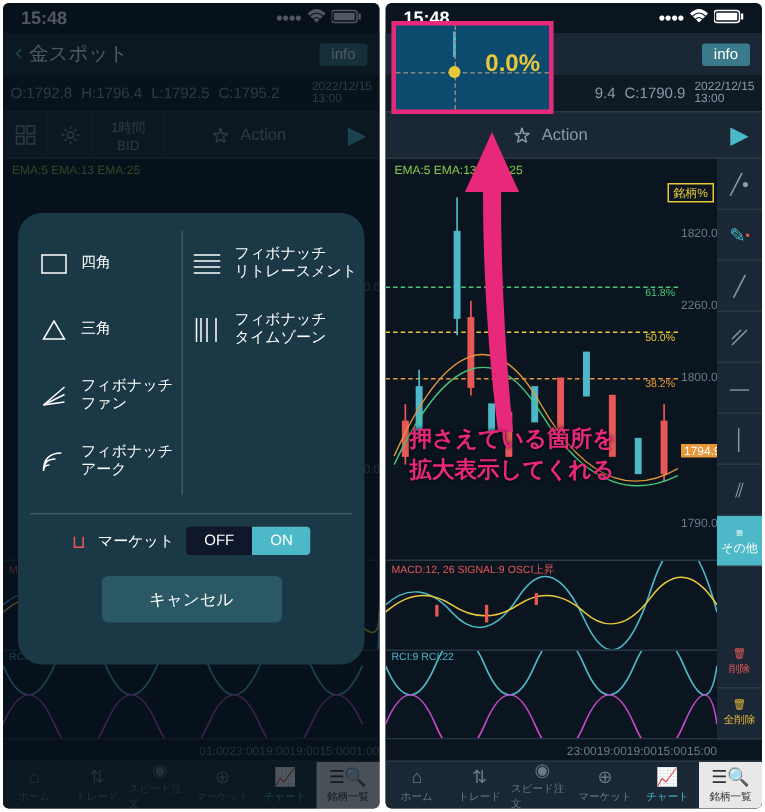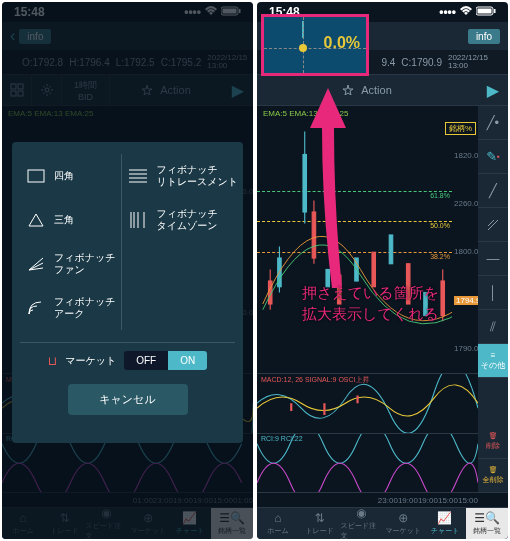--- a/index.html
+++ b/index.html
@@ -4,21 +4,21 @@
 <style>
 *{margin:0;padding:0;box-sizing:border-box;font-family:-apple-system,sans-serif}
 body{background:#fff;width:510px;height:541px;display:flex;gap:4px;padding:2px}
 .phone{flex:1;background:#0a1520;position:relative;overflow:hidden;border-radius:4px}
 .statusbar{height:20px;display:flex;justify-content:space-between;align-items:center;padding:0 12px;color:#fff;font-size:12px;font-weight:600}
 .sb-right{display:flex;gap:3px;align-items:center}
 .header{height:28px;display:flex;align-items:center;padding:0 8px;background:#1a2835}
 .hdr-back{color:#4db8c8;font-size:16px;margin-right:4px}
 .hdr-title{color:#fff;font-size:13px;flex:1}
 .hdr-info{background:#3a7a8a;color:#fff;font-size:10px;padding:2px 8px;border-radius:2px}
-.ohlc{height:24px;display:flex;align-items:center;padding:0 20px;gap:6px;color:#8a9aa8;font-size:10px;background:#0f1a25}
+.ohlc{height:24px;display:flex;align-items:center;padding:0 5px;gap:6px;color:#8a9aa8;font-size:10px;background:#0f1a25}
 .ohlc-date{margin-left:auto;font-size:8px;line-height:1}
 .toolbar{height:32px;display:flex;align-items:center;background:#1a2835;border-top:1px solid #2a3845;border-bottom:1px solid #2a3845}
 .tb-btn{flex:0 0 30px;height:100%;display:flex;align-items:center;justify-content:center;color:#8a9aa8;border-right:1px solid #2a3845}
 .tb-time{flex:0 0 48px;display:flex;flex-direction:column;align-items:center;font-size:9px;color:#8a9aa8;border-right:1px solid #2a3845;height:100%;justify-content:center}
 .tb-action{flex:1;display:flex;align-items:center;justify-content:center;color:#8a9aa8;font-size:11px;gap:8px}
 .tb-play{flex:0 0 30px;display:flex;align-items:center;justify-content:center;color:#4db8c8}
 .ema{height:14px;padding:0 6px;color:#8ac848;font-size:8px;background:#0a1520;display:flex;align-items:center}
 .chart-area{position:absolute;top:118px;bottom:46px;left:0;right:0;background:#0a1520}
 .chart-main{position:absolute;top:0;bottom:120px;left:0;right:26px;overflow:hidden}
 .yaxis{position:absolute;right:0;top:11px;bottom:120px;width:26px;color:#6a7a88;font-size:8px;display:flex;flex-direction:column;justify-content:space-around;align-items:flex-start;padding-left:2px}
@@ -28,21 +28,21 @@
 .osc{position:absolute;bottom:0;left:0;right:0;height:120px;border-top:1px solid #2a3845}
 .osc-half{height:50%;position:relative;overflow:hidden;border-bottom:1px solid #2a3845}
 .osc-lbl{position:absolute;top:1px;left:4px;font-size:7px;z-index:2}
 .xaxis{position:absolute;bottom:32px;left:0;right:0;height:14px;display:flex;justify-content:flex-end;color:#6a7a88;font-size:8px;align-items:center;background:#0a1520}
 .tabbar{position:absolute;bottom:0;left:0;right:0;height:32px;background:#1a2835;display:flex;border-top:1px solid #2a3845}
 .tab{flex:1;display:flex;flex-direction:column;align-items:center;justify-content:center;color:#6a7a88;font-size:7px;gap:1px}
 .tab.active{color:#4db8c8}
 .tab.list{background:#e8e8e8;color:#333;flex:0 0 42px}
 .tab-icon{font-size:12px}
 .overlay{position:absolute;top:0;left:0;right:0;bottom:0;background:rgba(5,15,25,0.7);z-index:5}
-.modal{position:absolute;top:140px;left:10px;right:10px;background:#1a3845;border-radius:4px;padding:12px 8px;z-index:10}
+.modal{position:absolute;top:140px;left:10px;right:10px;background:#1a3845;border-radius:16px;padding:12px 8px;z-index:10}
 .modal-grid{display:grid;grid-template-columns:1fr 1fr;gap:0}
 .modal-item{display:flex;align-items:center;gap:8px;padding:10px 6px;color:#fff;font-size:10px}
 .modal-grid .modal-item:nth-child(odd){border-right:1px solid #3a5865}
 .mi-icon{width:20px;height:20px;display:flex;align-items:center;justify-content:center;flex-shrink:0}
 .mi-text{line-height:1.2}
 .magnet-row{display:flex;align-items:center;justify-content:center;gap:8px;margin-top:12px;padding-top:8px;border-top:1px solid #3a5865}
 .magnet-lbl{color:#fff;font-size:10px}
 .toggle{display:flex;border-radius:3px;overflow:hidden}
 .tg-opt{padding:4px 12px;font-size:10px;color:#fff}
 .tg-off{background:#0f172a}
@@ -55,21 +55,21 @@
 .sb-btn.y{color:#e8b838;font-size:7px;flex-direction:column;gap:1px}
 .sb-spacer{flex:1}
 .magnify{position:absolute;top:12px;left:4px;width:108px;height:62px;border:3px solid #e8287a;background:#0c4a6e;z-index:15}
 .mag-inner{position:relative;width:100%;height:100%}
 .mag-cross-v{position:absolute;left:38%;top:0;bottom:0;border-left:1px dashed #888}
 .mag-cross-h{position:absolute;top:55%;left:0;right:0;border-top:1px dashed #888}
 .mag-dot{position:absolute;left:38%;top:55%;width:8px;height:8px;background:#e8c838;border-radius:50%;transform:translate(-50%,-50%)}
 .mag-pct{position:absolute;right:6px;top:30%;color:#e8c838;font-size:16px;font-weight:700}
 .mag-wick{position:absolute;left:38%;top:8%;width:2px;height:30%;background:#4db8c8;transform:translateX(-50%)}
 .arrow{position:absolute;top:86px;left:45px;z-index:14}
-.annotation{position:absolute;top:280px;left:16px;right:40px;z-index:14;color:#e8287a;font-size:15px;font-weight:400;text-align:center;line-height:1.4;text-shadow:0 0 3px #000}
+.annotation{position:absolute;top:280px;left:16px;right:40px;z-index:14;color:#e8287a;font-size:15px;font-weight:700;text-align:left;line-height:1.4;text-shadow:0 0 3px #000}
 .phone.right .chart-area{right:30px}
 .price-box{position:absolute;top:2px;right:2px;border:1px solid #e8c838;color:#e8c838;font-size:8px;padding:0 3px}
 .magnet-icon{color:#e85858;font-size:12px}
 </style>
 </head>
 <body>
 
 <div class="phone">
   <div class="statusbar">
     <span>15:48</span>
@@ -84,20 +84,21 @@
         <svg width="20" height="10" viewBox="0 0 20 10">
             <rect x="0" y="1" width="17" height="8" rx="2" fill="none" stroke="#fff"></rect>
             <rect x="18" y="3" width="1.5" height="4" fill="#fff"></rect>
             <rect x="1.5" y="2.5" width="14" height="5" fill="#fff"></rect>
           </svg>
       </span>
     </span>
   </div>
   <div class="header">
     <span class="hdr-back">‹</span>
+    <span class="hdr-title">金スポット</span>
     <span class="hdr-info">info</span>
   </div>
   <div class="ohlc">
     <span>O:1792.8</span>
     <span>H:1796.4</span>
     <span>L:1792.5</span>
     <span>C:1795.2</span>
     <span class="ohlc-date" style="white-space:pre">2022/12/15
 13:00</span>
   </div>

